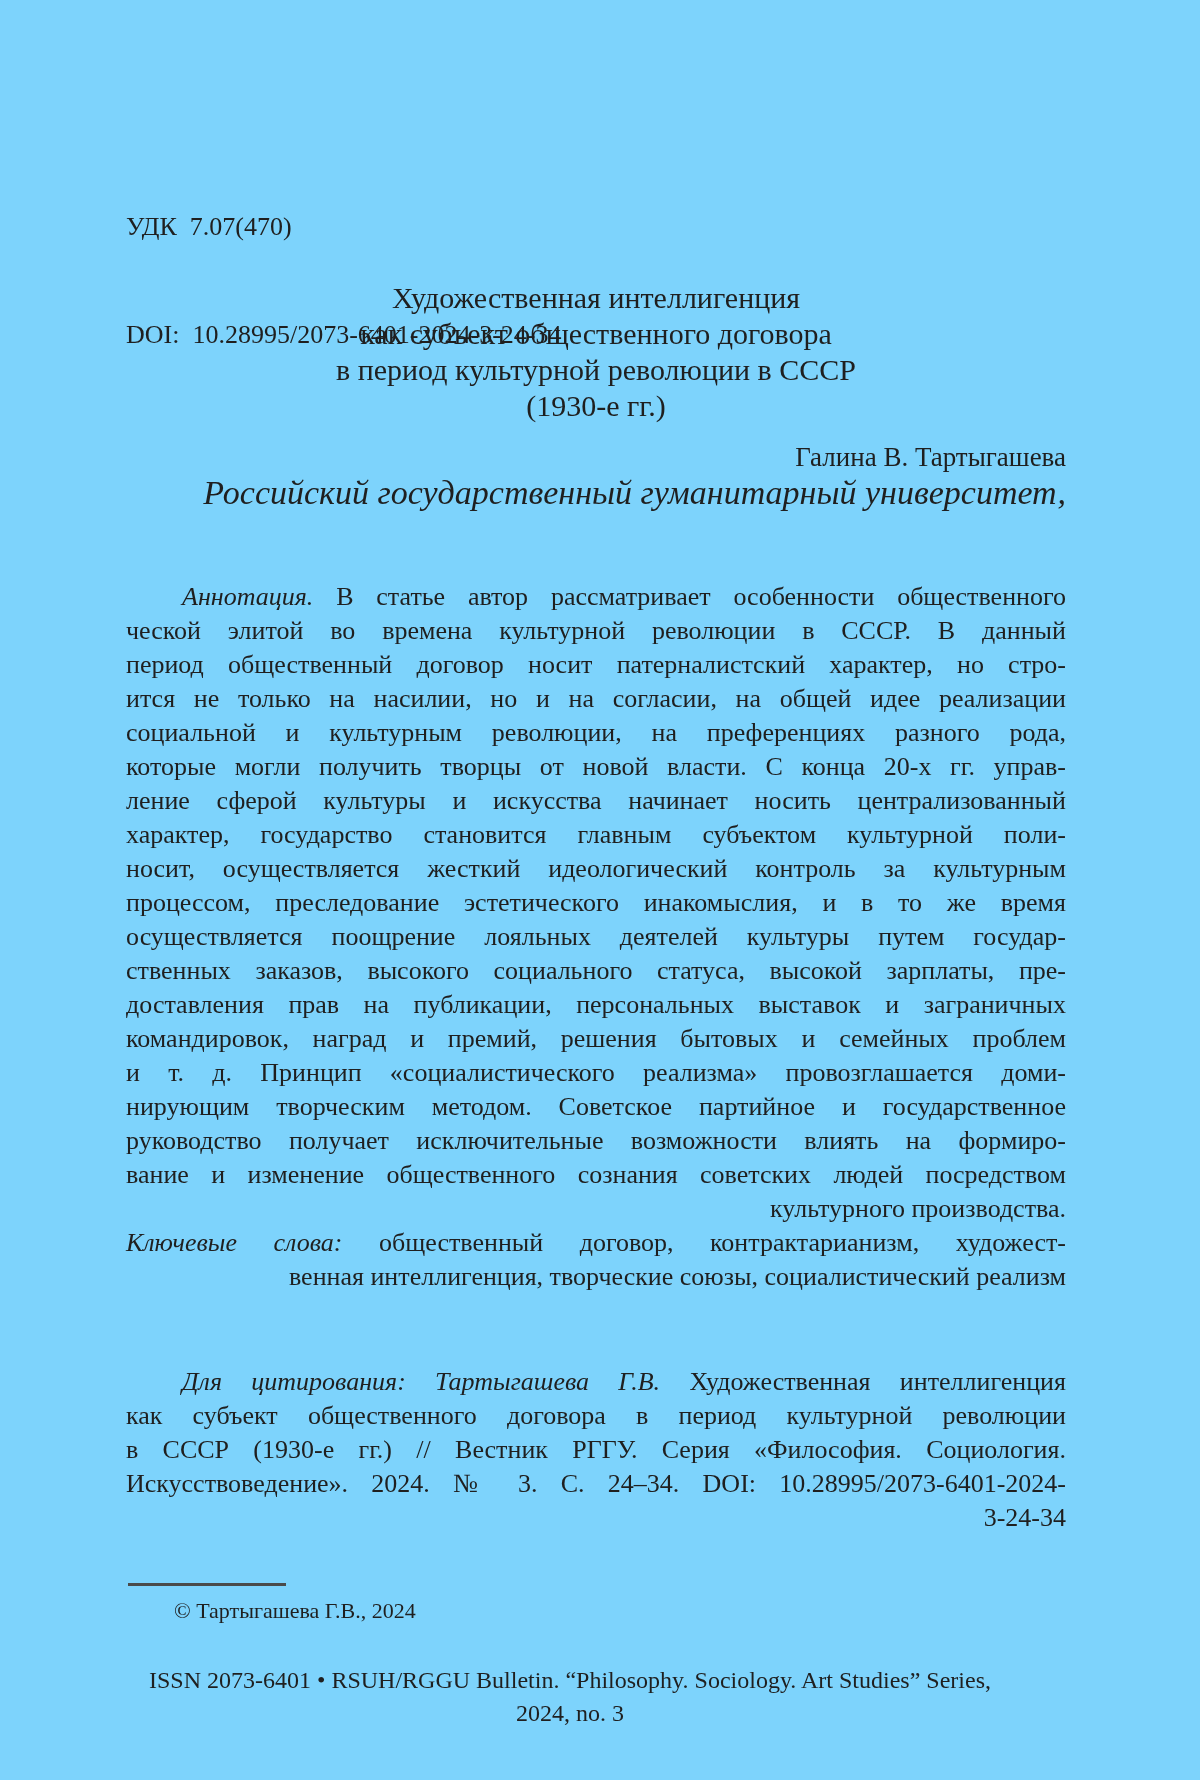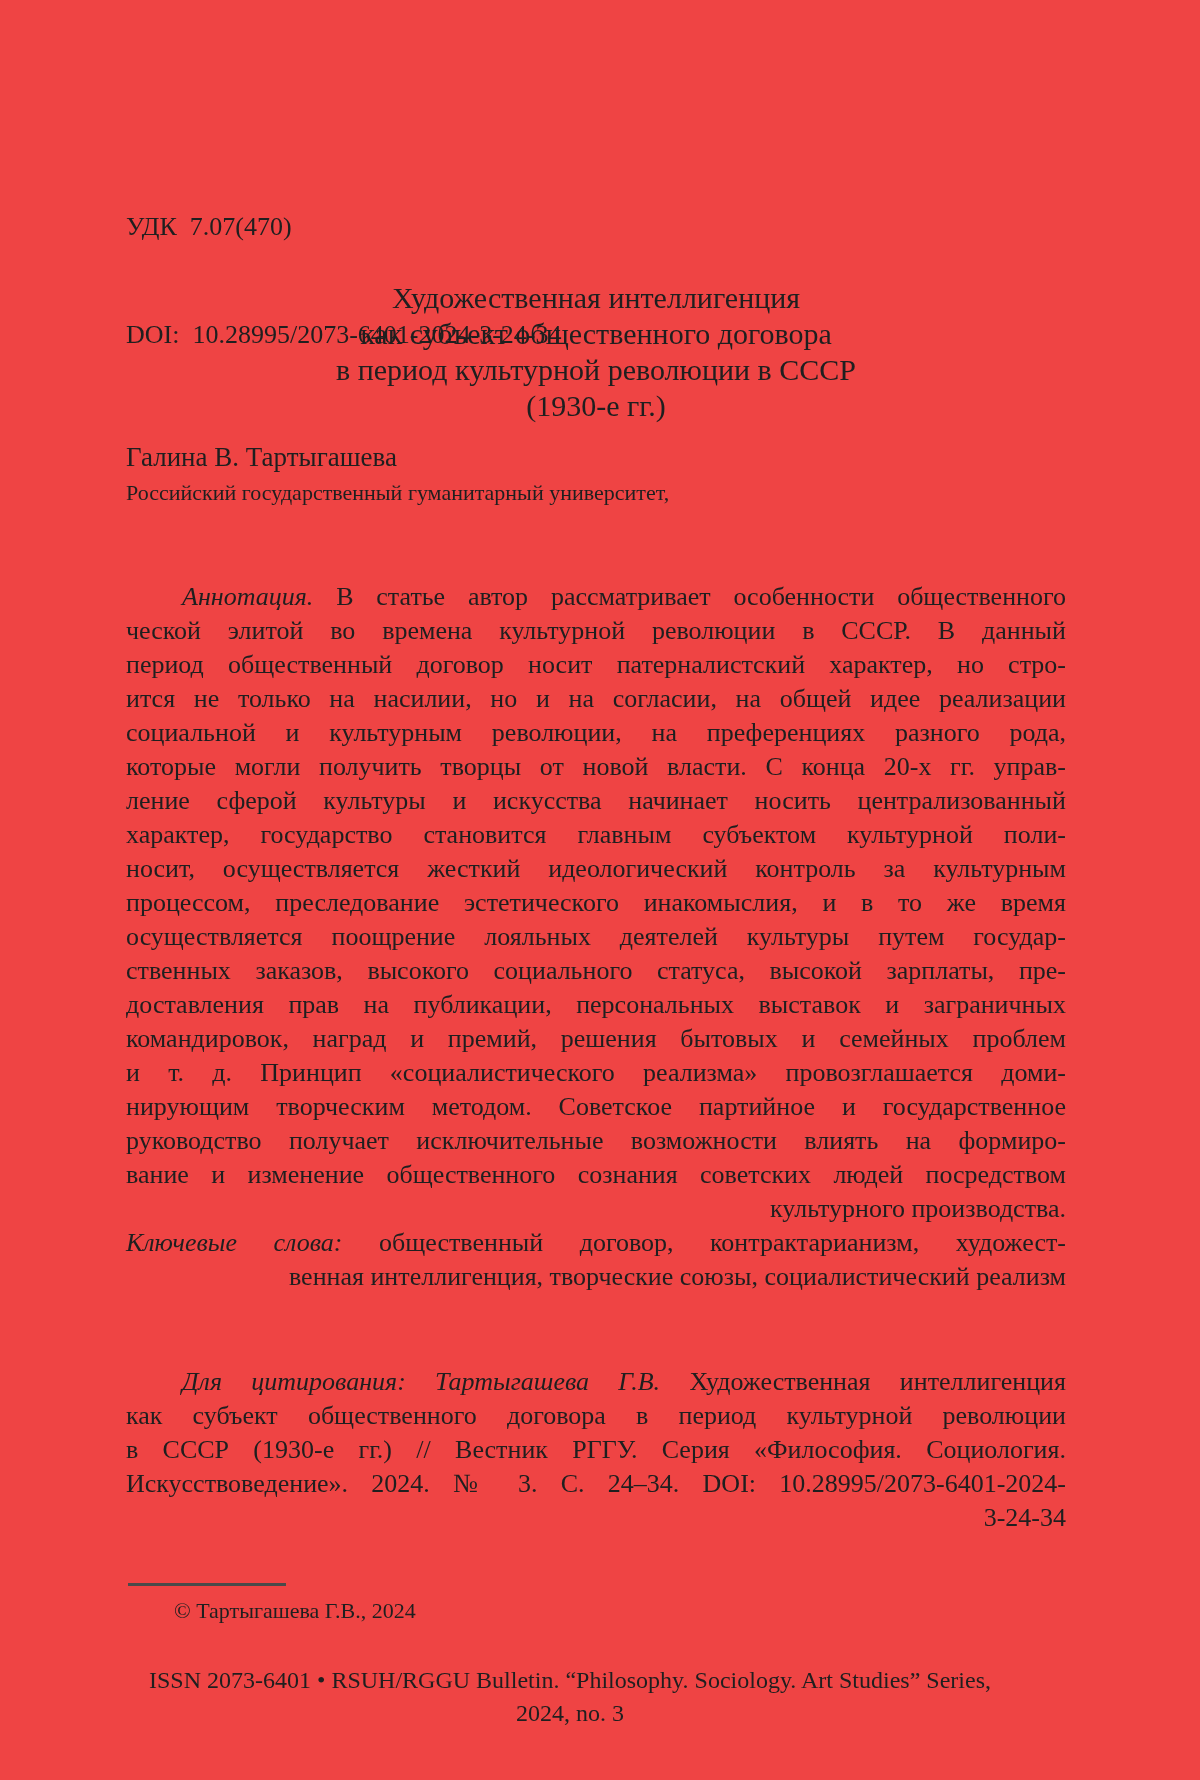--- a/index.html
+++ b/index.html
@@ -4,21 +4,21 @@
 <style>
   html, body {
     margin: 0;
     padding: 0;
     background: #ffffff;
   }
   #page {
     position: relative;
     width: 1200px;
     height: 1780px;
-    background: #ef4444;
+    background: #7dd3fc;
     color: #1f1f1f;
     font-family: "Liberation Serif", "DejaVu Serif", serif;
     overflow: hidden;
   }
   .abs { position: absolute; }
 
   
   .head {
     left: 126px; top: 137px; width: 940px;
     font-size: 26px; line-height: 36px;
@@ -29,25 +29,26 @@
   .title {
     left: 126px; top: 260px; width: 940px;
     font-size: 30px; line-height: 36px;
     text-align: center;
     font-weight: normal;
   }
 
   
   .authorblock {
     left: 126px; top: 440px; width: 940px;
-    text-align: left;
+    text-align: right;
     font-size: 27px; line-height: 35px;
   }
   .authorblock .affil {
-    font-size: 22px;
+    font-style: italic;
+    font-size: 34px;
   }
 
   
   .bodyblock {
     left: 126px; width: 940px;
     font-size: 26px; line-height: 34px;
   }
   .abstract { top: 580px; }
   .citation { top: 1365px; }
 

